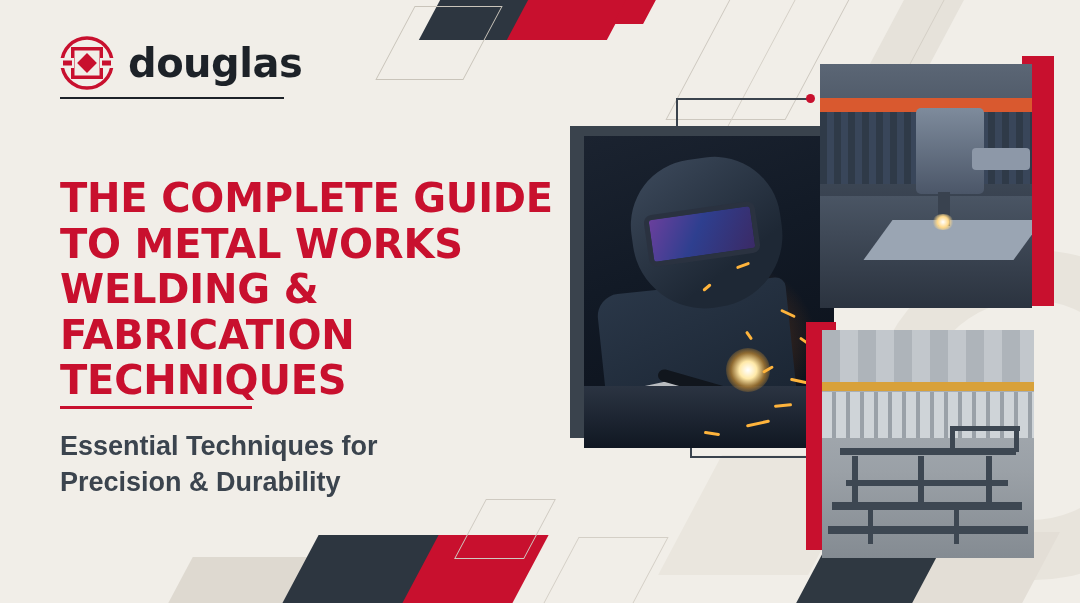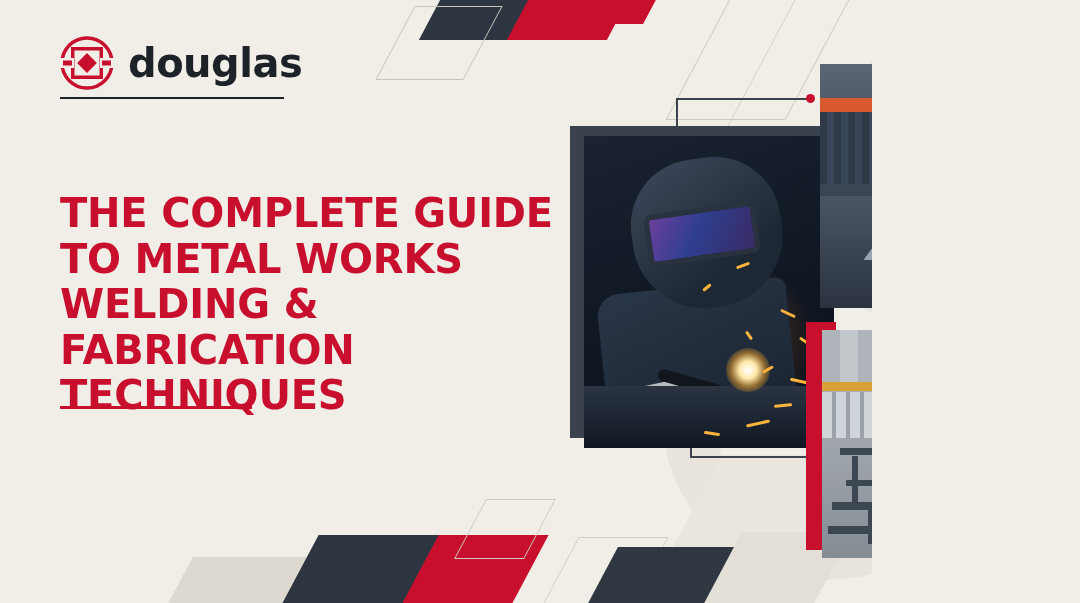--- a/index.html
+++ b/index.html
@@ -4,21 +4,21 @@
 <style>
   * { margin:0; padding:0; box-sizing:border-box; }
   html, body {
     width:1080px; height:603px;
     font-family:"Liberation Sans", sans-serif;
     overflow:hidden;
     background:#f2efe9;
   }
   #banner {
     position:relative;
-    width:872px; height:603px;
+    width:1080px; height:603px;
     background:#f1eee8;
     overflow:hidden;
   }
 
   
   .deco { position:absolute; pointer-events:none; }
 
   .deco-tr-red-1 {
     top:-2px; left:518px;
     width:100px; height:42px;
@@ -156,21 +156,21 @@
     margin-top:5px;
     font-family:"Liberation Serif", serif;
     font-size:19px;
     letter-spacing:0.6px;
     color:#1d2228;
   }
 
   
   #headline {
     position:absolute;
-    top:191px; left:60px;
+    top:176px; left:60px;
     width:510px;
     font-family:"DejaVu Sans", sans-serif;
     font-weight:bold;
     font-size:40px;
     line-height:1.14;
     letter-spacing:-0.2px;
     color:#c8102e;
     text-transform:uppercase;
   }
   #headline-rule {
@@ -422,20 +422,21 @@
           <rect x="42" y="24.5" width="9" height="5" fill="#c8102e"></rect>
         </svg>
       </div>
       <div class="logo-wordmark">douglas</div>
     </div>
     <div class="logo-rule"></div>
   </div>
 
   <h1 id="headline">The Complete Guide to Metal Works Welding &amp; Fabrication Techniques</h1>
   <div id="headline-rule"></div>
+  <h2 id="subhead">Essential Techniques for Precision &amp; Durability</h2>
 
   <div id="photo-welding-shadow"></div>
   <div id="photo-welding" class="photo-frame">
     <div class="bg"></div>
     <div class="body"></div>
     <div class="helmet"></div>
     <div class="visor"></div>
     <div class="glove"></div>
     <div class="torch"></div>
     <div class="workpiece"></div>

